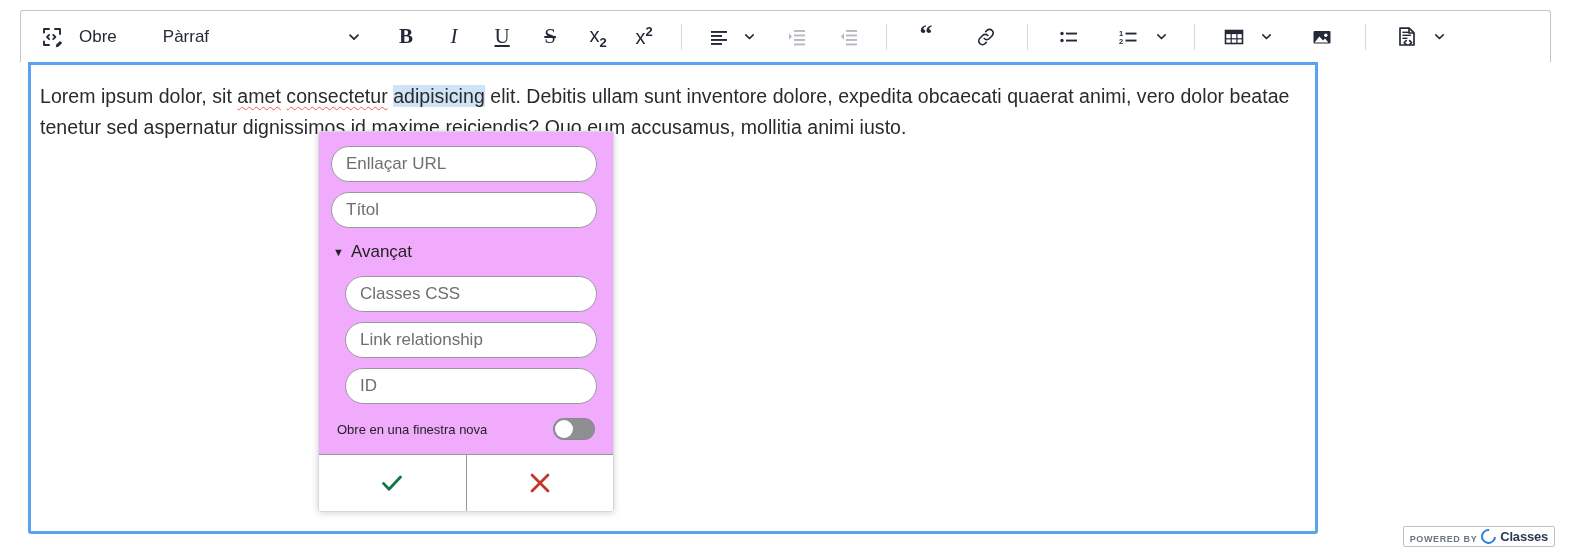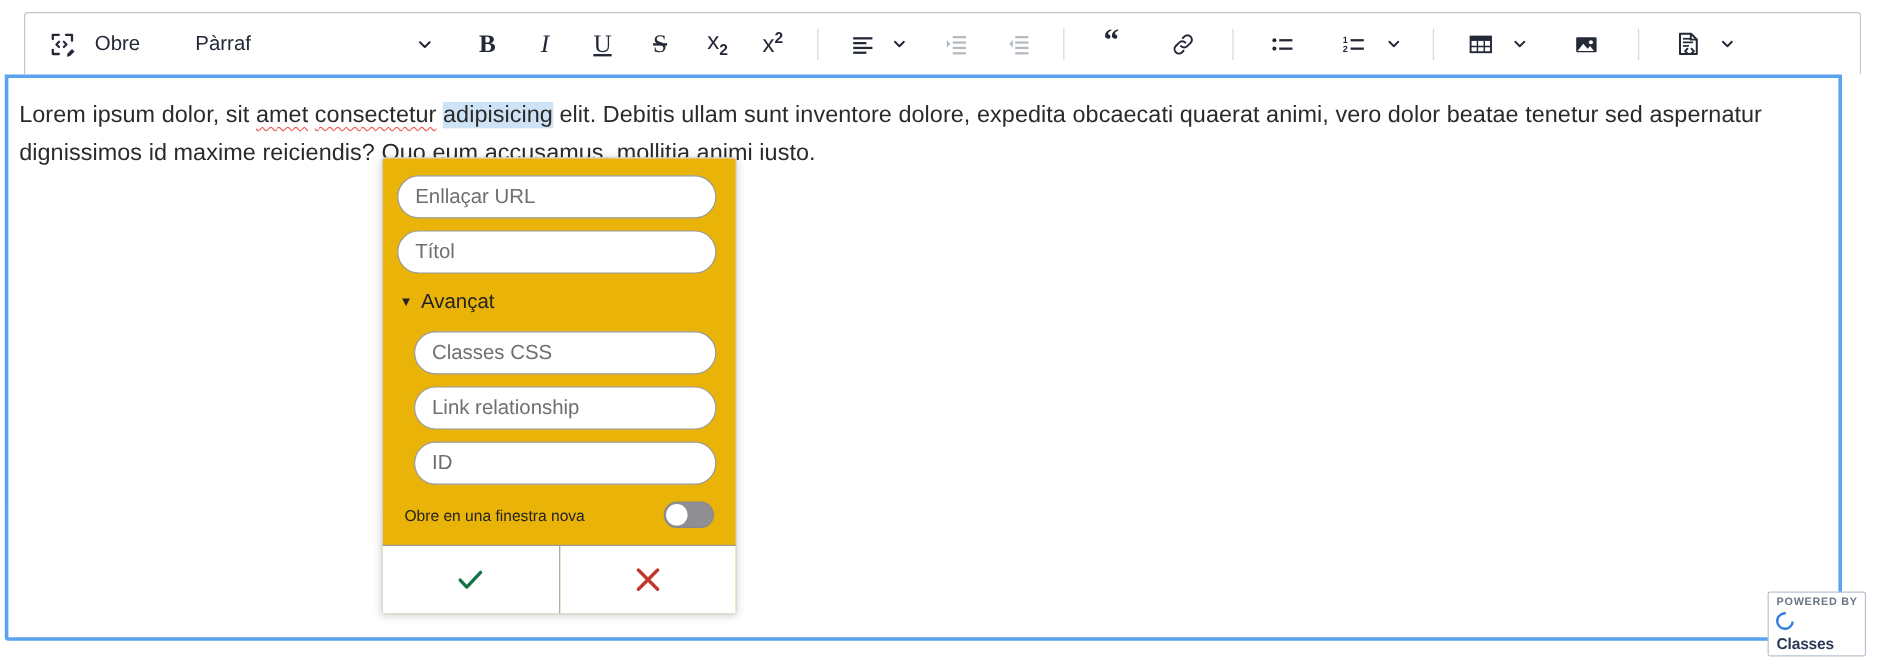--- a/index.html
+++ b/index.html
@@ -47,21 +47,21 @@
   .fmt-u{font-size:21px;text-decoration:underline;font-family:"Liberation Serif",serif;}
   .fmt-s{font-size:21px;text-decoration:line-through;font-family:"Liberation Serif",serif;}
   .fmt-sub{font-size:20px;font-family:"Liberation Sans",sans-serif;}
   .fmt-sub sub{font-size:13px;font-weight:bold;}
   .fmt-sup{font-size:20px;font-family:"Liberation Sans",sans-serif;}
   .fmt-sup sup{font-size:13px;font-weight:bold;}
   .fmt-quote{font-size:26px;font-weight:bold;font-family:"Liberation Serif",serif;line-height:1;margin-top:-6px;}
 
   
   .editable{
-    position:absolute;left:4px;top:62px;width:1531px;height:472px;
+    position:absolute;left:28px;top:62px;width:1290px;height:472px;
     box-sizing:border-box;
     background:#ffffff;
     border:3px solid #5aa3f0;
     border-radius:0 0 3px 3px;
     overflow:hidden;
   }
   .doc-text{
     position:absolute;left:9px;top:16px;right:12px;
     font-size:19.5px;line-height:31px;color:#2a2a2a;
     letter-spacing:0.05px;
@@ -71,21 +71,21 @@
     text-decoration:underline;
     text-decoration-style:wavy;
     text-decoration-color:#f05a5a;
     text-decoration-thickness:1px;
     text-underline-offset:3px;
   }
 
   
   .balloon{
     position:absolute;left:318px;top:131px;width:294px;
-    background:#eab308;
+    background:#f0abfc;
     border:1px solid #d8d8dc;
     border-radius:3px;
     box-shadow:0 1px 7px rgba(0,0,0,0.18);
     z-index:40;
   }
   .balloon-body{padding:14px 0 0 0;}
   .bl-field{
     display:block;box-sizing:border-box;
     height:36px;border:1px solid #9a9a9e;border-radius:18px;
     background:#fff;font-size:17px;color:#2a2a2a;
@@ -129,23 +129,23 @@
   .act-btn{
     flex:1;height:56px;display:flex;align-items:center;justify-content:center;
     cursor:pointer;background:#fff;
   }
   .act-btn.save{border-right:1px solid #9a9a9e;}
   .act-btn svg{display:block;}
 
   
   .powered{
     position:absolute;right:16px;bottom:6px;
-    display:flex;align-items:flex-start;gap:4px;
+    display:flex;align-items:flex-end;gap:4px;
     background:#ffffff;border:1px solid #b9c3d0;border-radius:2px;
-    padding:2px 6px;z-index:60;flex-direction:column;
+    padding:2px 6px;z-index:60;
   }
   .powered .pb-text{
     font-size:9px;font-weight:bold;letter-spacing:0.6px;color:#6b7585;
   }
   .powered .pb-brand{
     font-size:13px;font-weight:bold;color:#2b3a55;letter-spacing:-0.2px;
   }
   .pb-mark{
     width:11px;height:11px;border-radius:50%;
     border:2.5px solid #2f7fe0;border-right-color:transparent;

